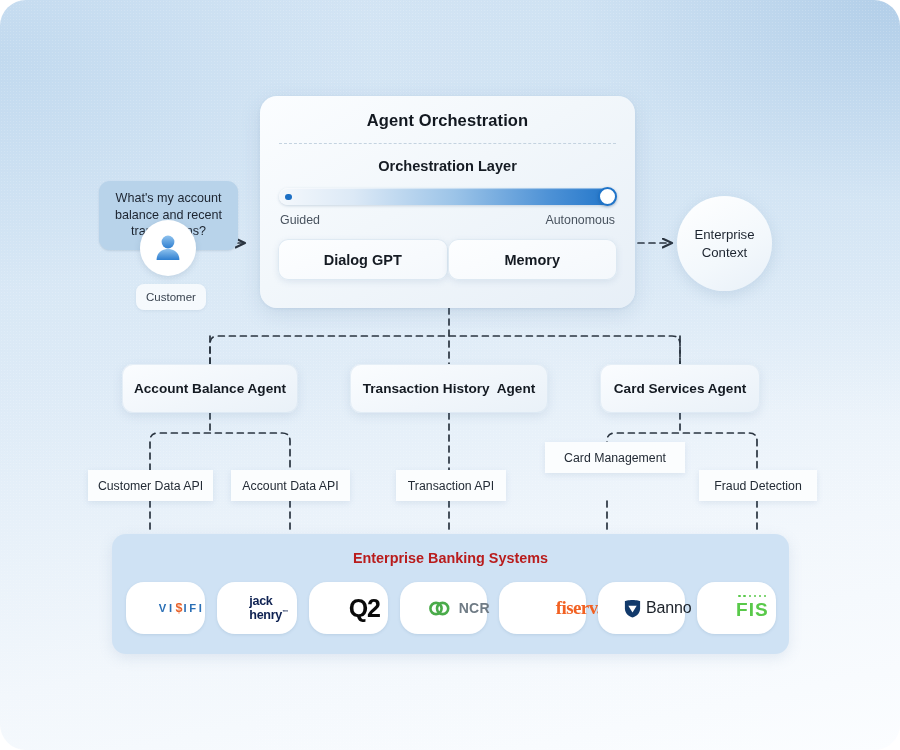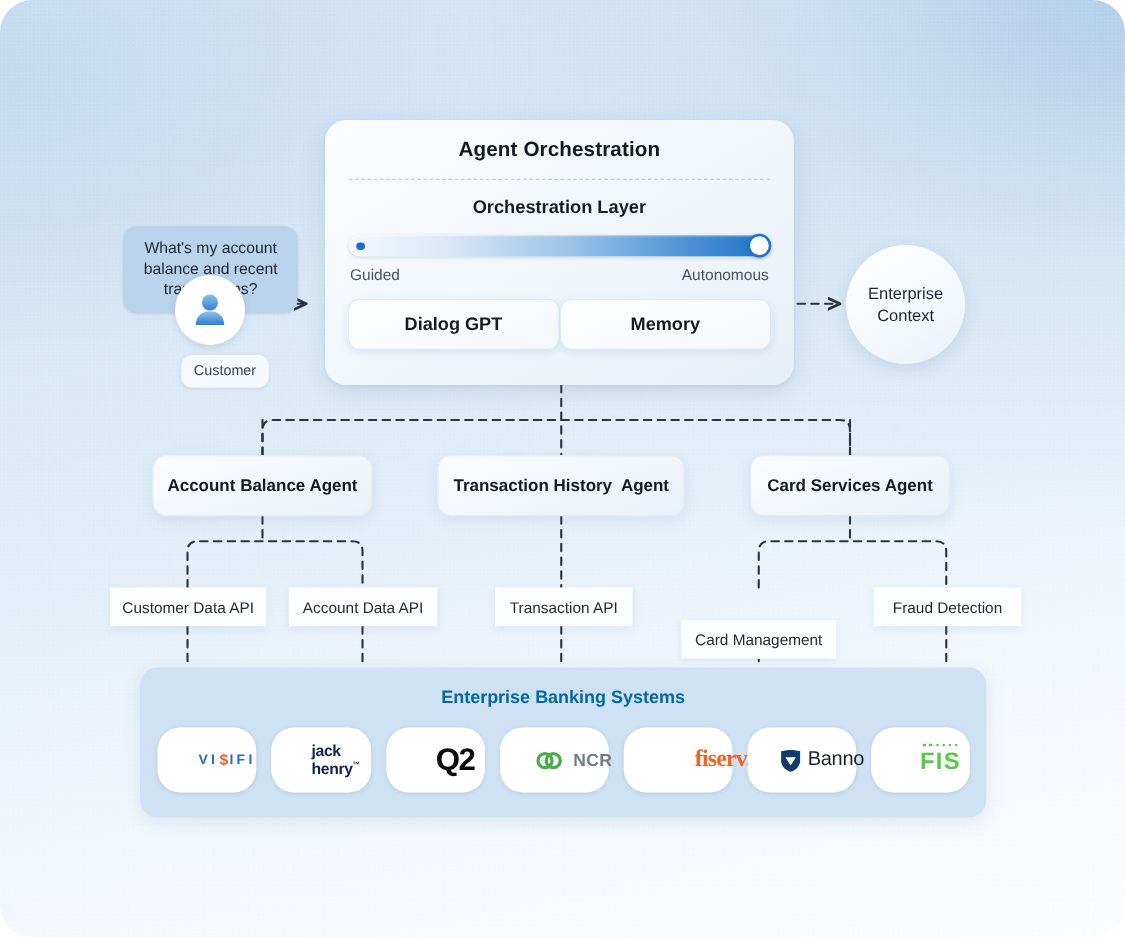--- a/index.html
+++ b/index.html
@@ -66,21 +66,21 @@
     position: absolute;
     left: 140px; top: 220px;
     width: 56px; height: 56px;
     border-radius: 50%;
     background: #ffffff;
     box-shadow: 0 2px 6px rgba(90,120,150,.20);
     display: flex; align-items: center; justify-content: center;
   }
   #customer-chip {
     position: absolute;
-    left: 145px; top: 284px;
+    left: 136px; top: 284px;
     width: 70px; height: 26px;
     background: rgba(255,255,255,.72);
     border-radius: 8px;
     display: flex; align-items: center; justify-content: center;
     font-size: 11.5px; color: #3a4450;
     box-shadow: 0 1px 3px rgba(100,130,160,.13);
   }
 
   
   #orch-card {
@@ -182,36 +182,36 @@
     height: 31px;
     border-radius: 0;
     background: #fbfdfe;
     box-shadow: 0 2px 6px rgba(110,145,180,.16);
     display: flex; align-items: center; justify-content: center;
     font-size: 12.3px; color: #242c36;
   }
   #api-0 { left: 88px;  top: 470px; width: 125px; }
   #api-1 { left: 231px; top: 470px; width: 119px; }
   #api-2 { left: 396px; top: 470px; width: 110px; }
-  #api-3 { left: 545px; top: 496px; width: 124px; text-align: right; }
+  #api-3 { left: 545px; top: 442px; width: 140px; text-align: right; }
   #api-4 { left: 699px; top: 470px; width: 118px; }
 
   
   #ebs-panel {
     position: absolute;
     left: 112px; top: 534px;
     width: 677px; height: 120px;
     border-radius: 14px;
     background: #cfe2f4;
     box-shadow: 0 4px 14px rgba(110,145,180,.16);
     padding-top: 16px;
   }
   #ebs-title {
     text-align: center;
-    font-size: 14.4px; font-weight: bold; color: #0369a1;
+    font-size: 14.4px; font-weight: bold; color: #b91c1c;
   }
   #ebs-logos {
     display: flex; gap: 12px;
     margin: 16px 0 0 14px;
     width: 650px;
   }
   .logo-card {
     width: 87px; height: 52px;
     background: #ffffff;
     border-radius: 18px;

